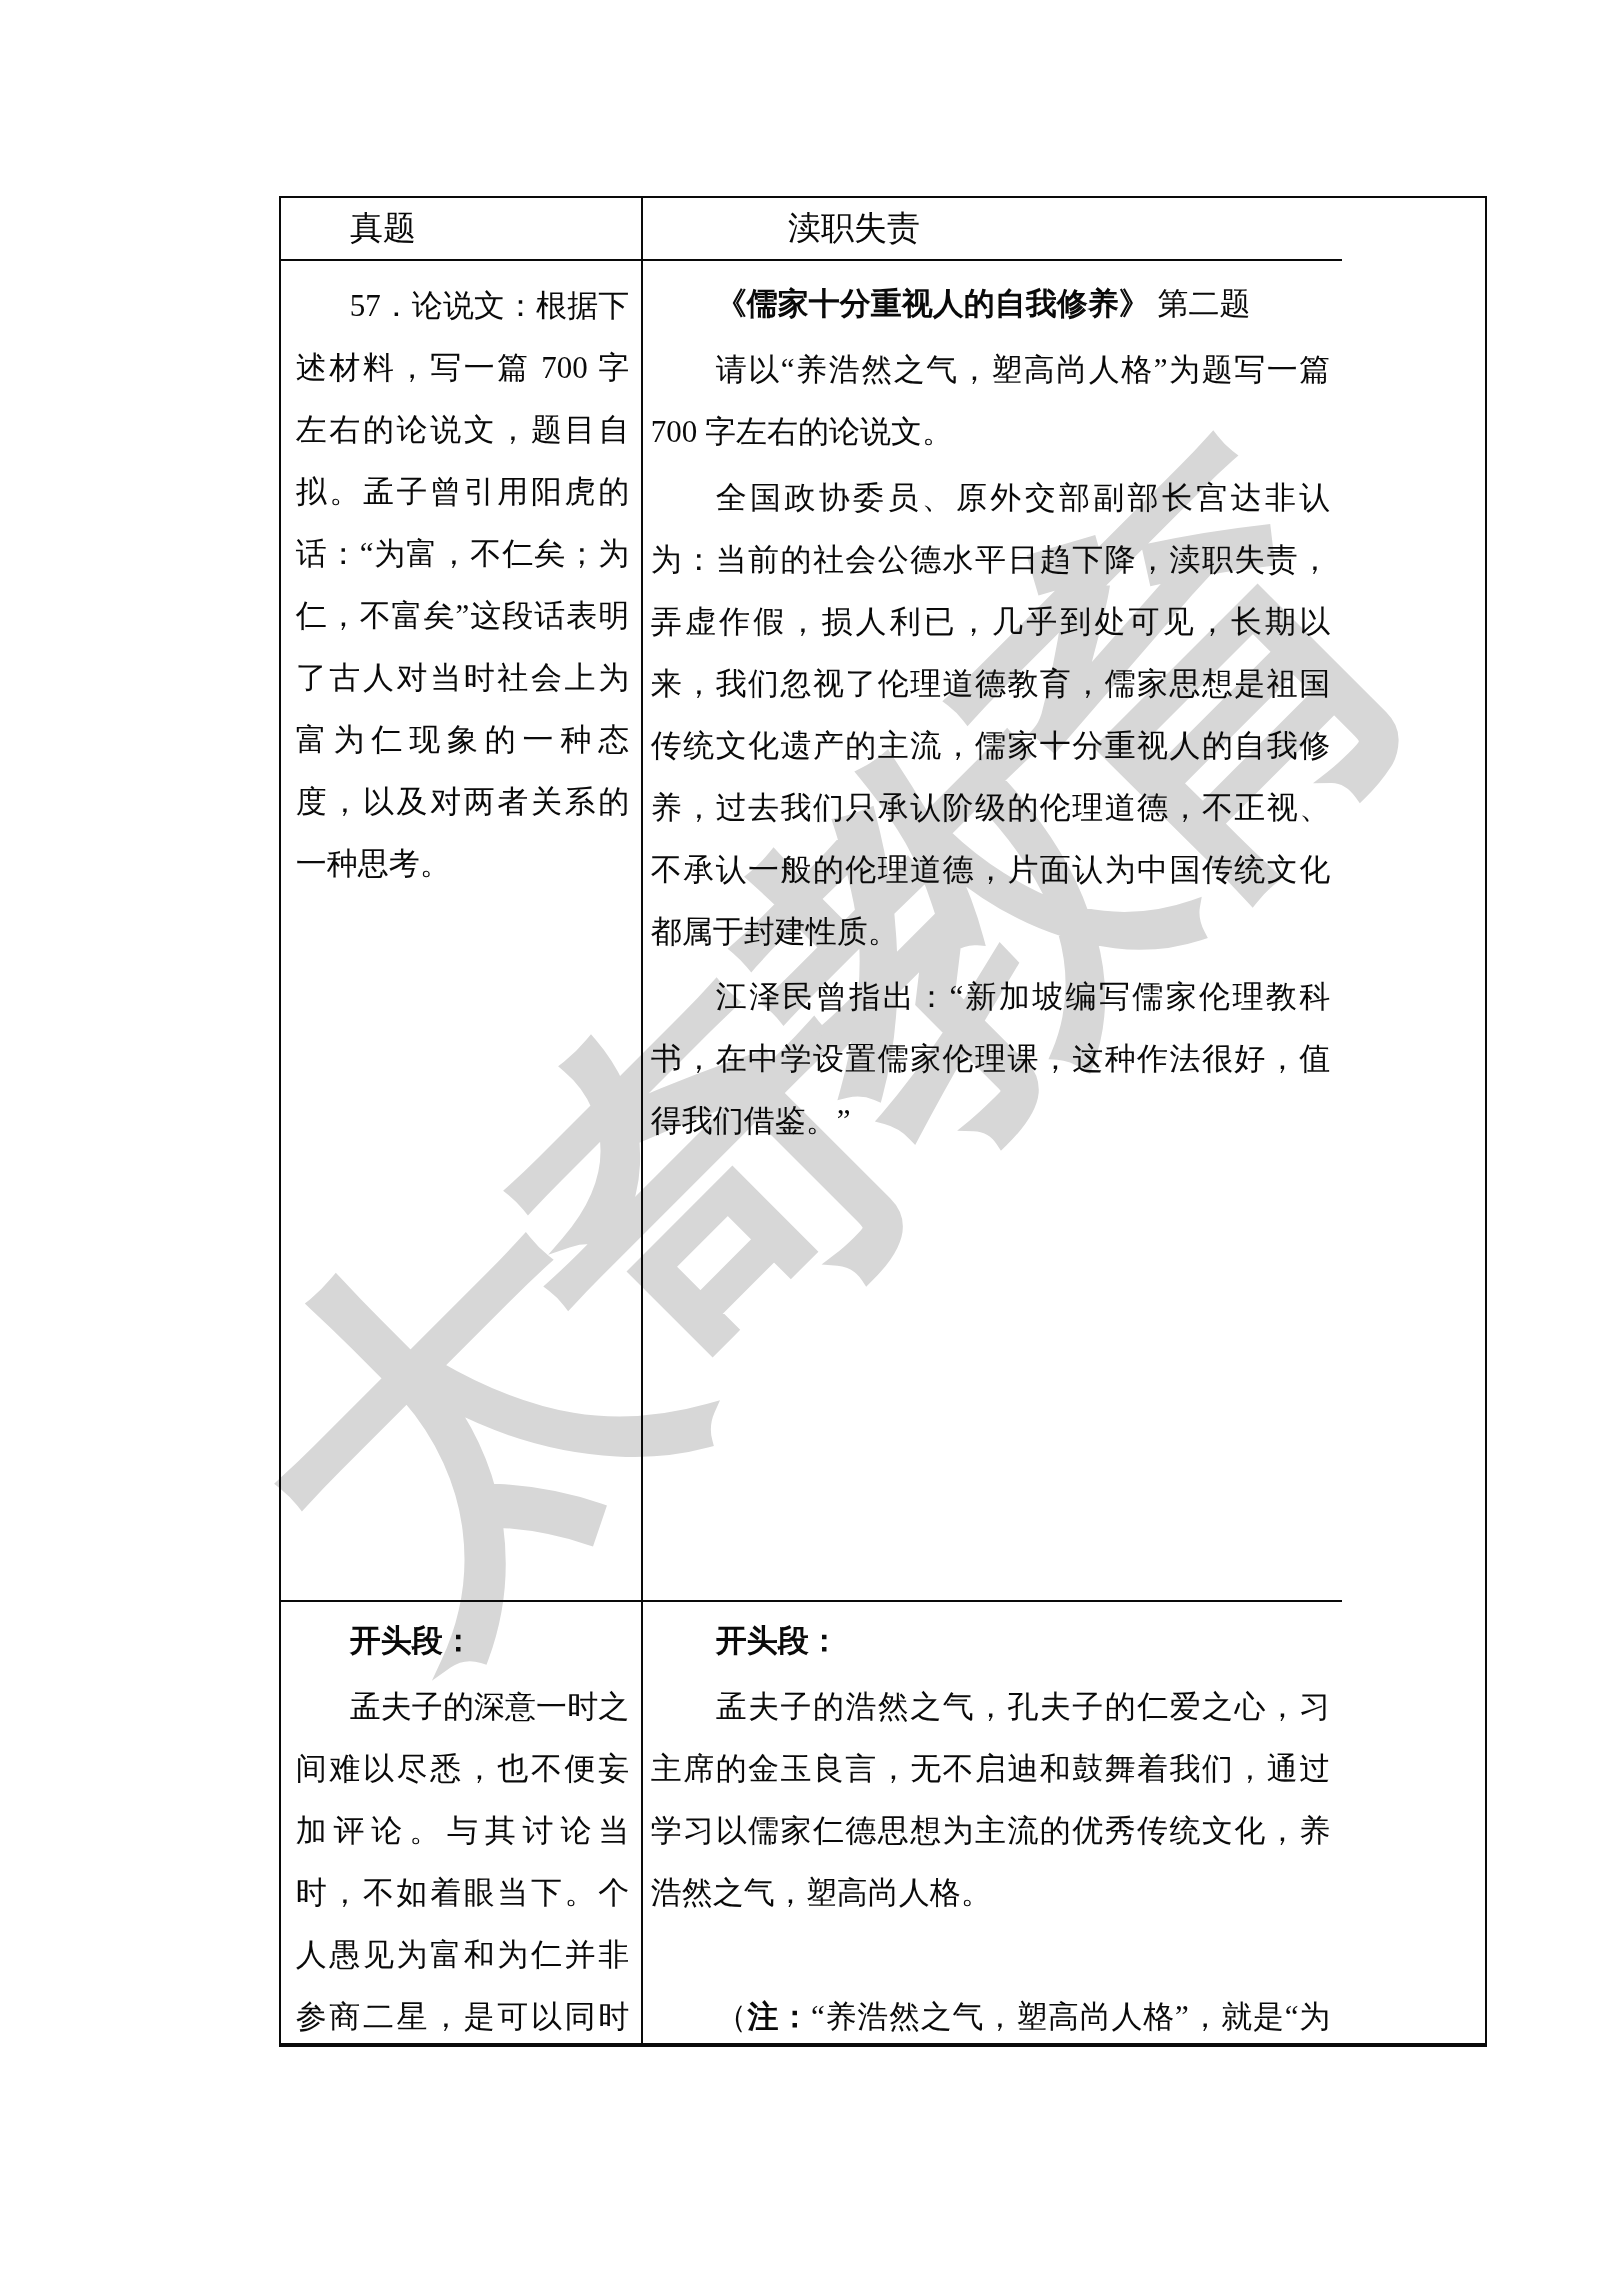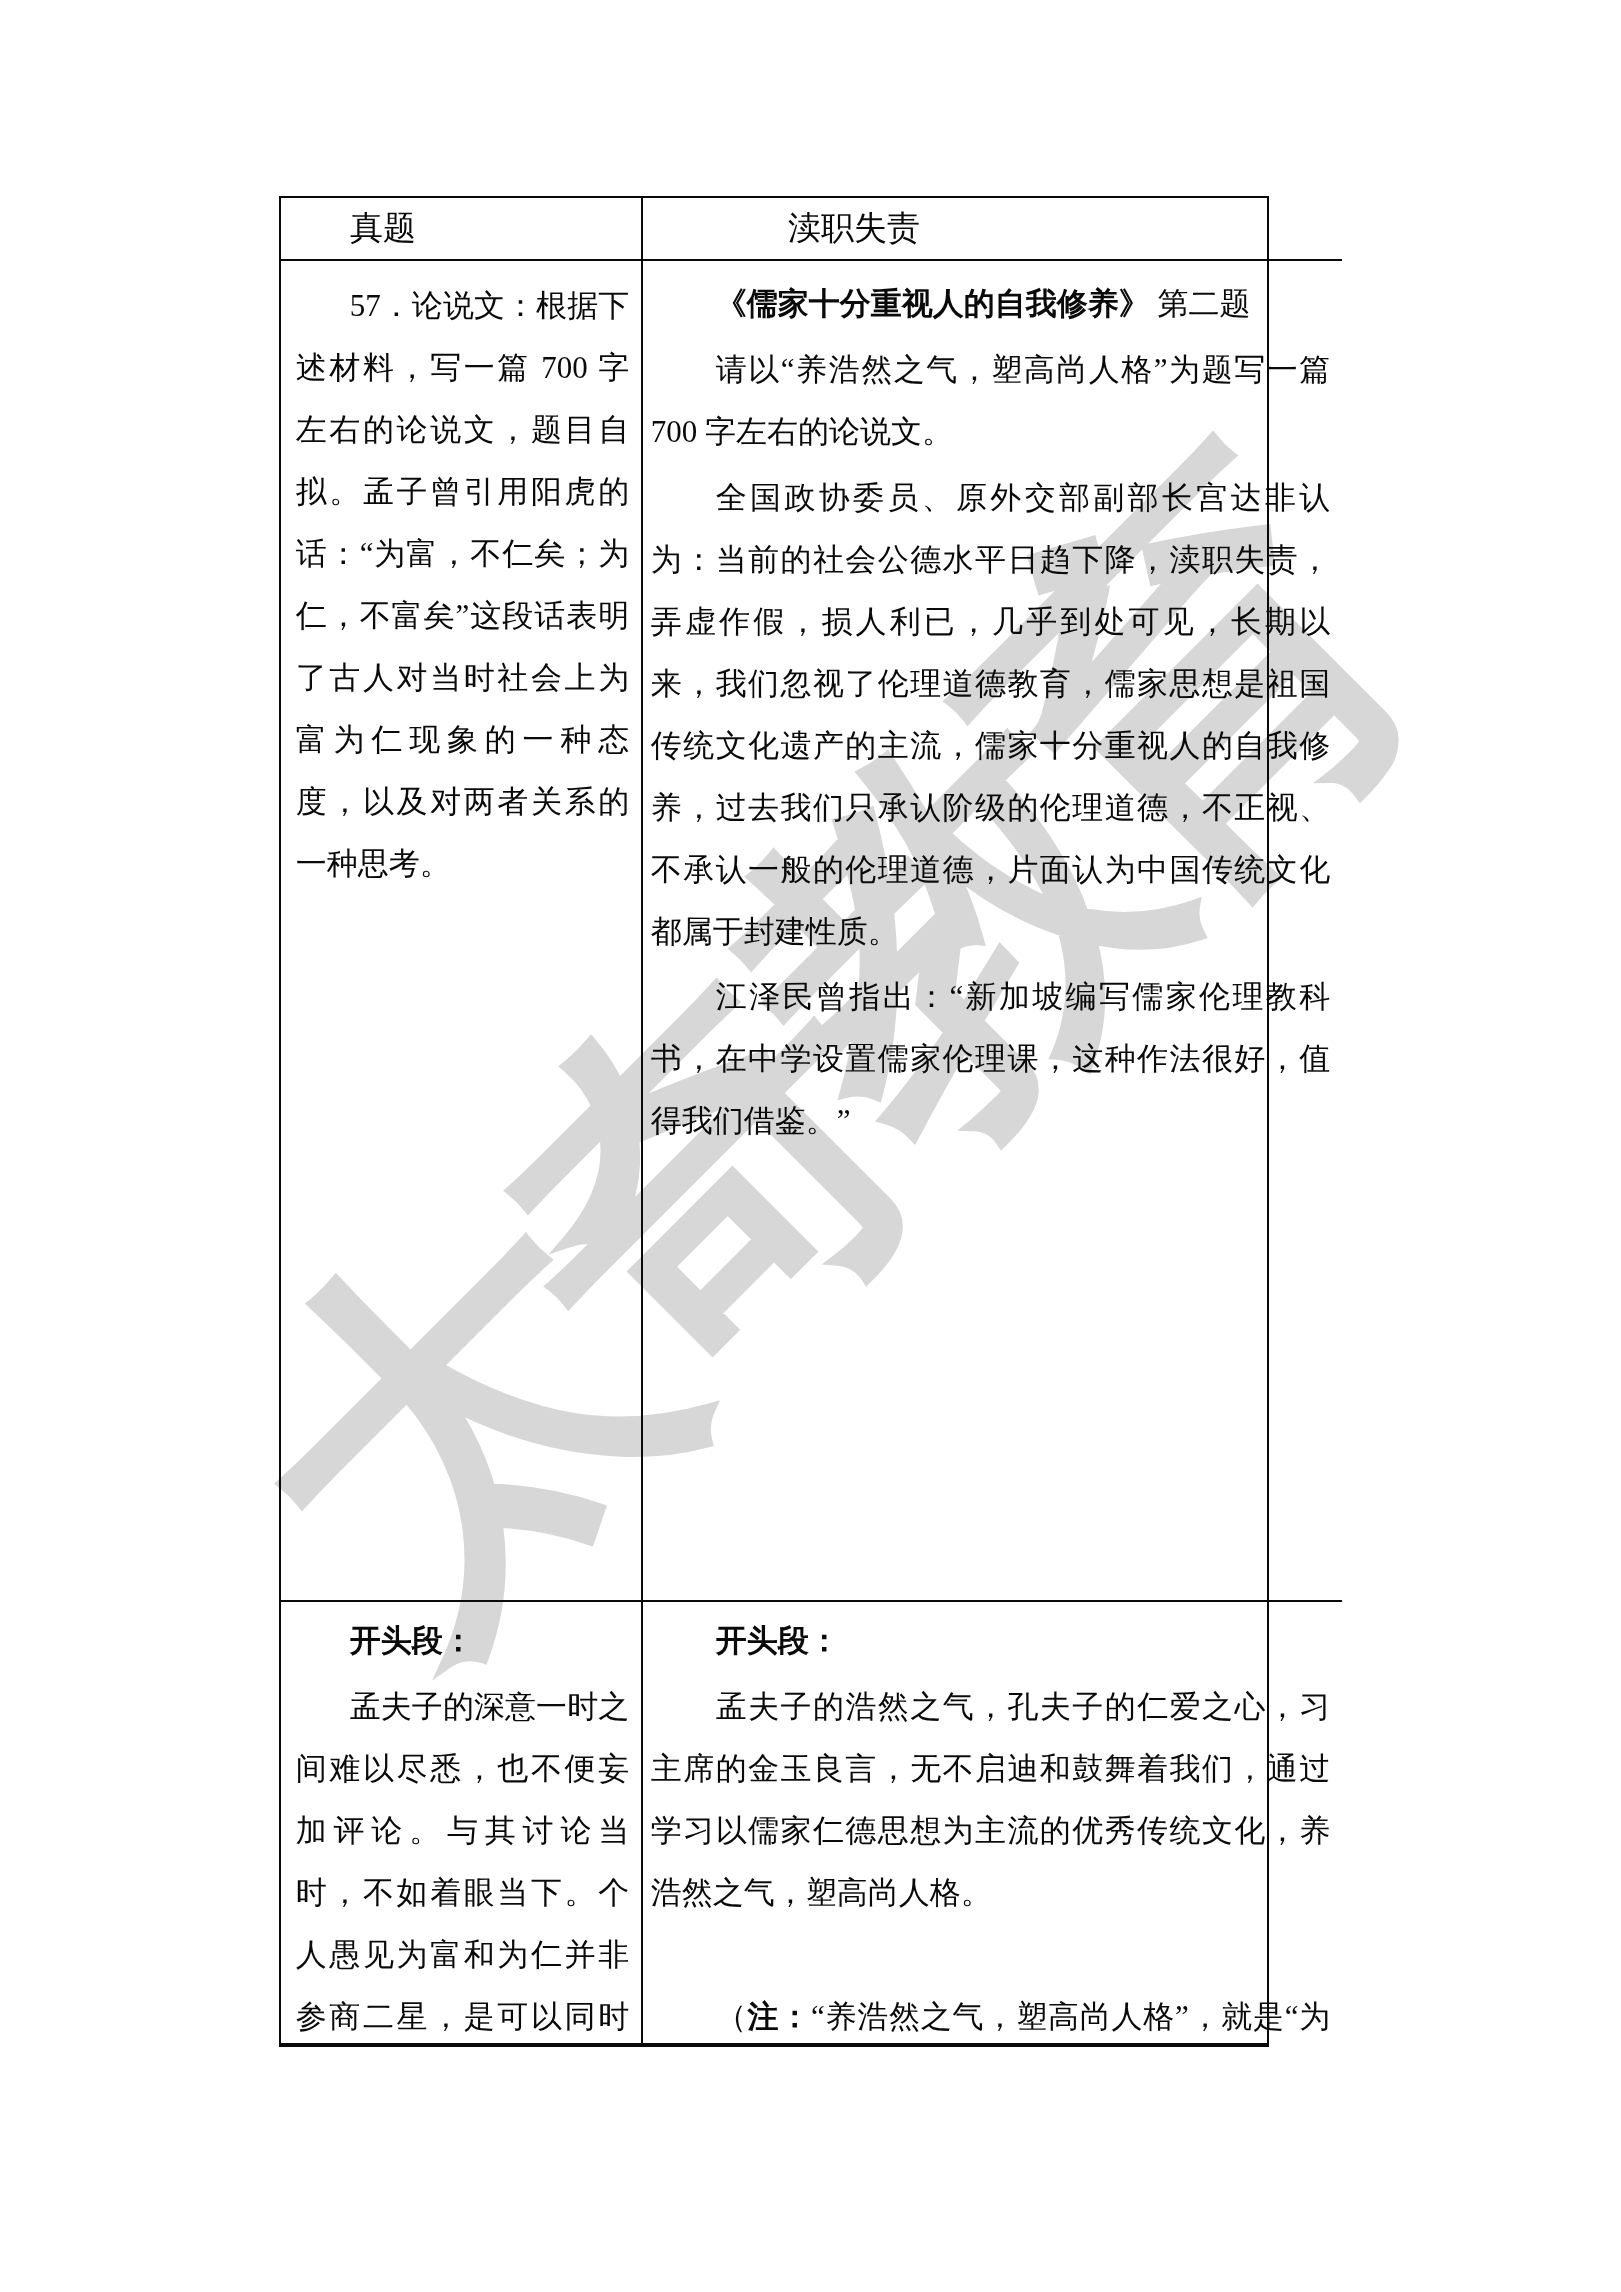--- a/index.html
+++ b/index.html
@@ -24,21 +24,21 @@
     white-space:nowrap;
     transform:rotate(-45deg);
     transform-origin:0 50%;
     z-index:0;
     user-select:none;
   }
   
   .doc-table{
     position:absolute;
     left:279px;top:196px;
-    width:990px;
+    width:1208px;
     box-sizing:border-box;
     border:2.9px solid #0a0a0a;
     border-bottom-width:4.9px;
     display:grid;
     grid-template-columns:360px 701px;
     grid-template-rows:61px 1341px 443px;
     z-index:1;
     background:transparent;
   }
   .cell{

